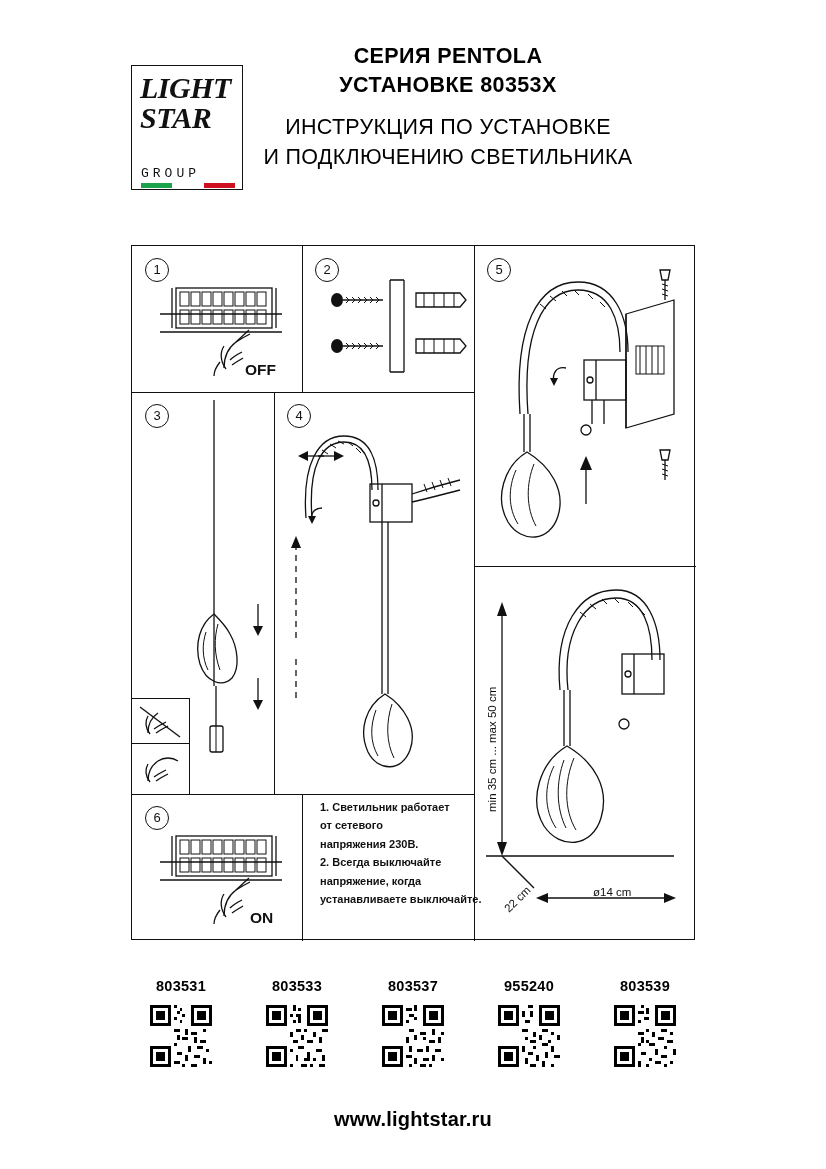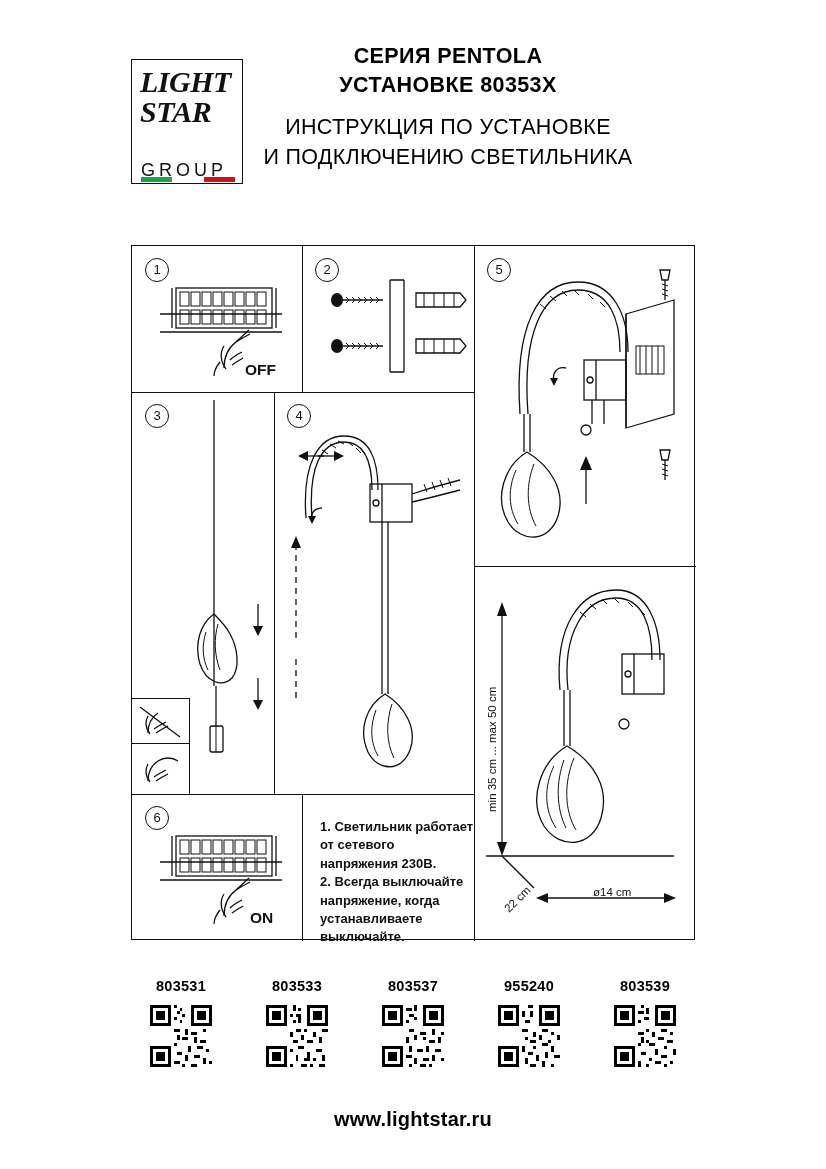--- a/index.html
+++ b/index.html
@@ -11,34 +11,34 @@
     color: #000000;
     position: relative;
     overflow: hidden;
   }
 
   
   #header {
     position: absolute; left: 0; top: 40px; width: 826px; height: 160px;
   }
   #logo-box {
-    position: absolute; left: 131px; top: 19px; width: 112px; height: 125px;
+    position: absolute; left: 131px; top: 25px; width: 112px; height: 125px;
     border: 1px solid #111; background: #fff;
   }
   #logo-text {
     position: absolute; left: 8px; top: 7px; width: 96px;
     font-family: "Liberation Serif", serif;
     font-weight: bold; font-style: italic;
     font-size: 30px; line-height: 30px; letter-spacing: -0.5px;
     color: #111;
   }
   #logo-group {
     position: absolute; left: 9px; top: 100px; width: 96px;
-    font-family: Liberation Sans, sans-serif;
-    font-size: 18px; letter-spacing: 4px; color: #111;
+    font-family: Liberation Mono, monospace;
+    font-size: 13px; letter-spacing: 4px; color: #111;
   }
   #logo-flag {
     position: absolute; left: 9px; top: 117px; width: 94px; height: 5px;
     display: flex;
   }
   #logo-flag div { flex: 1 1 auto; height: 100%; }
 
   #title-block {
     position: absolute; right: 118px; top: 2px; text-align: center;
     width: 520px;
@@ -63,22 +63,22 @@
     border: 1.3px solid #111; color: #111;
     font-size: 13px; line-height: 22px; text-align: center;
     background: #fff; z-index: 5;
   }
   .cap {
     position: absolute; font-size: 15.5px; font-weight: bold; color: #111;
   }
 
   
   #notes {
-    position: absolute; left: 320px; top: 818px; width: 190px;
-    font-size: 13px; line-height: 18.4px; font-weight: bold; color: #111;
+    position: absolute; left: 320px; top: 798px; width: 190px;
+    font-size: 11px; line-height: 18.4px; font-weight: bold; color: #111;
   }
 
   
   .dim-v {
     position: absolute; font-size: 11.5px; color: #111;
     transform: rotate(-90deg); transform-origin: left top; white-space: nowrap;
   }
   .dim-h { position: absolute; font-size: 11.5px; color: #111; white-space: nowrap; margin-left: 20px; }
   .dim-d { position: absolute; font-size: 11.5px; color: #111; white-space: nowrap;
            transform: rotate(-45deg); transform-origin: left top; }

